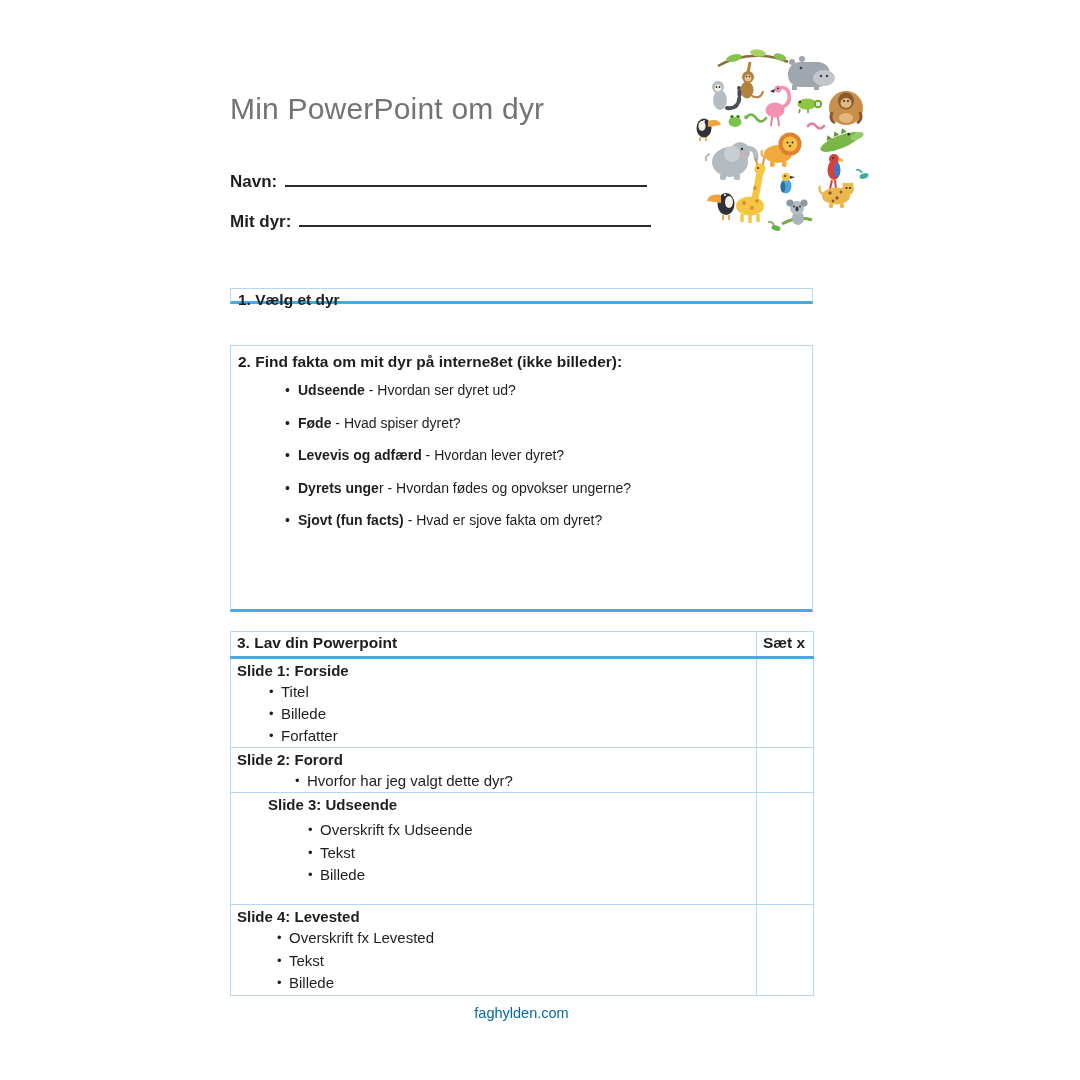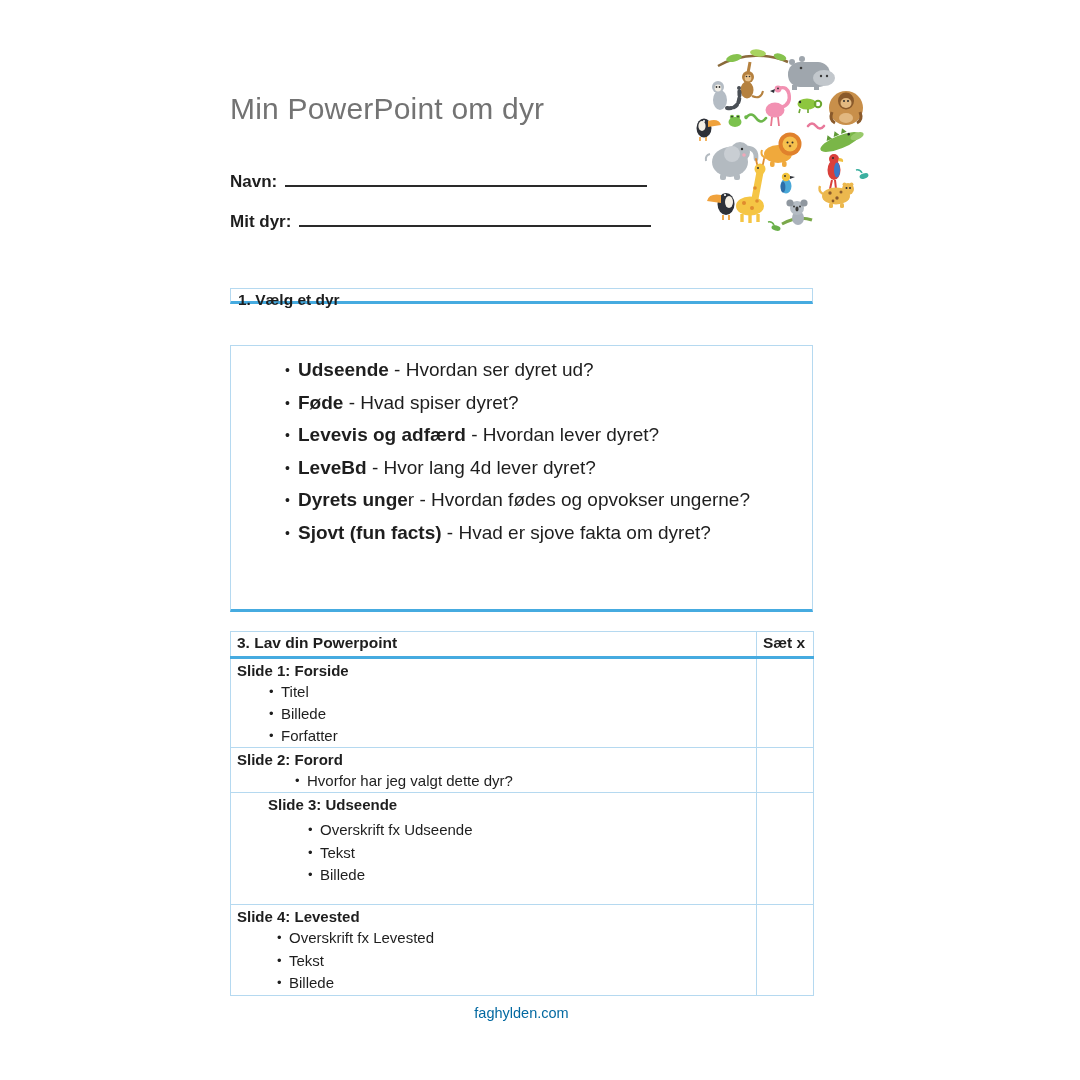--- a/index.html
+++ b/index.html
@@ -21,21 +21,21 @@
   .illustration { position:absolute; left:688px; top:42px; width:190px; height:196px; }
 
   .sec-box { position:absolute; left:230px; width:583px; background:#fff;
     border:1.2px solid #b5d9f0; border-bottom:3.4px solid #46abe0; }
   .sec1 { top:288px; height:16px; }
   .sec1 .sec-title { padding:1px 0 0 7px; }
   .sec-title { font-size:15.5px; font-weight:700; line-height:20px; }
   .sec2 { top:345px; height:267px; padding:6px 8px 0 7px; }
 
   ul.fact-list { list-style:none; margin:2px 0 0 0; padding-left:60px; }
-  ul.fact-list li { position:relative; font-size:19px; line-height:32.5px; }
+  ul.fact-list li { position:relative; font-size:14px; line-height:32.5px; }
   ul.fact-list li::before { content:"•"; position:absolute; left:-13px; font-size:14px; }
   .b { font-weight:700; }
 
   table.slides { position:absolute; left:230px; top:631px; width:583px;
     border-collapse:collapse; table-layout:fixed; }
   table.slides td { border:1.2px solid #b5d9f0; vertical-align:top; padding:0; }
   col.c1 { width:526px; } col.c2 { width:57px; }
   tr.head td { height:26px; border-bottom:3.4px solid #46abe0; }
   .head-title { font-size:15.5px; font-weight:700; padding:2px 0 0 6px; }
   .head-check { font-size:15.5px; font-weight:700; padding:2px 0 0 6px; }
@@ -239,25 +239,25 @@
   </div>
   <div class="field-row field-mitdyr">
     <span>Mit dyr:</span><span class="write-line dyr"></span>
   </div>
 
   <div class="sec-box sec1">
     <div class="sec-title">1. Vælg et dyr</div>
   </div>
 
   <div class="sec-box sec2">
+    <div class="sec-title">2. Find fakta om mit dyr på interne8et (ikke billeder):</div>
     <ul class="fact-list">
       <li><span class="b">Udseende</span><span> - Hvordan ser dyret ud?</span></li>
       <li><span class="b">Føde</span><span> - Hvad spiser dyret?</span></li>
       <li><span class="b">Levevis og adfærd</span><span> - Hvordan lever dyret?</span></li>
-      <li><span class="b">LeveBd</span><span> - Hvor lang 4d lever dyret?</span></li>
       <li><span class="b">Dyrets unge</span><span>r - Hvordan fødes og opvokser ungerne?</span></li>
       <li><span class="b">Sjovt (fun facts)</span><span> - Hvad er sjove fakta om dyret?</span></li>
     </ul>
   </div>
 
   <table class="slides">
     <colgroup>
         <col class="c1">
         <col class="c2">
       </colgroup>

